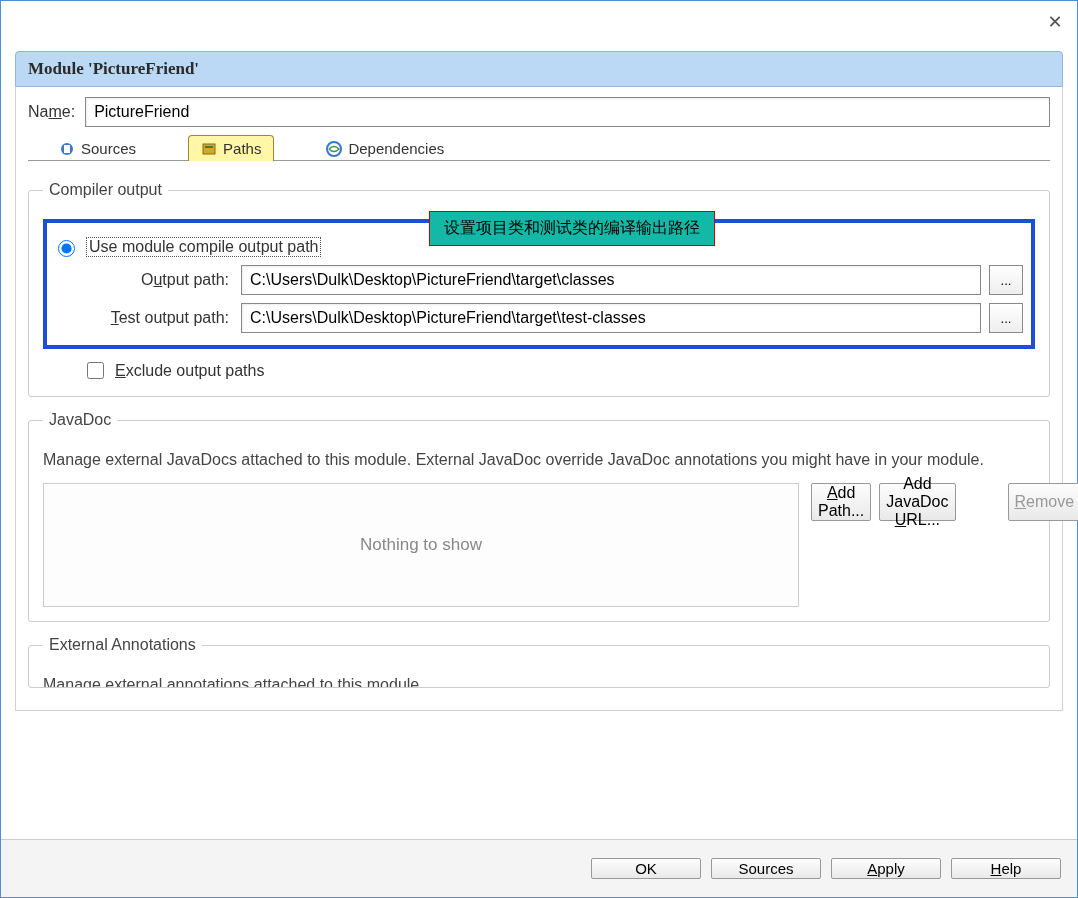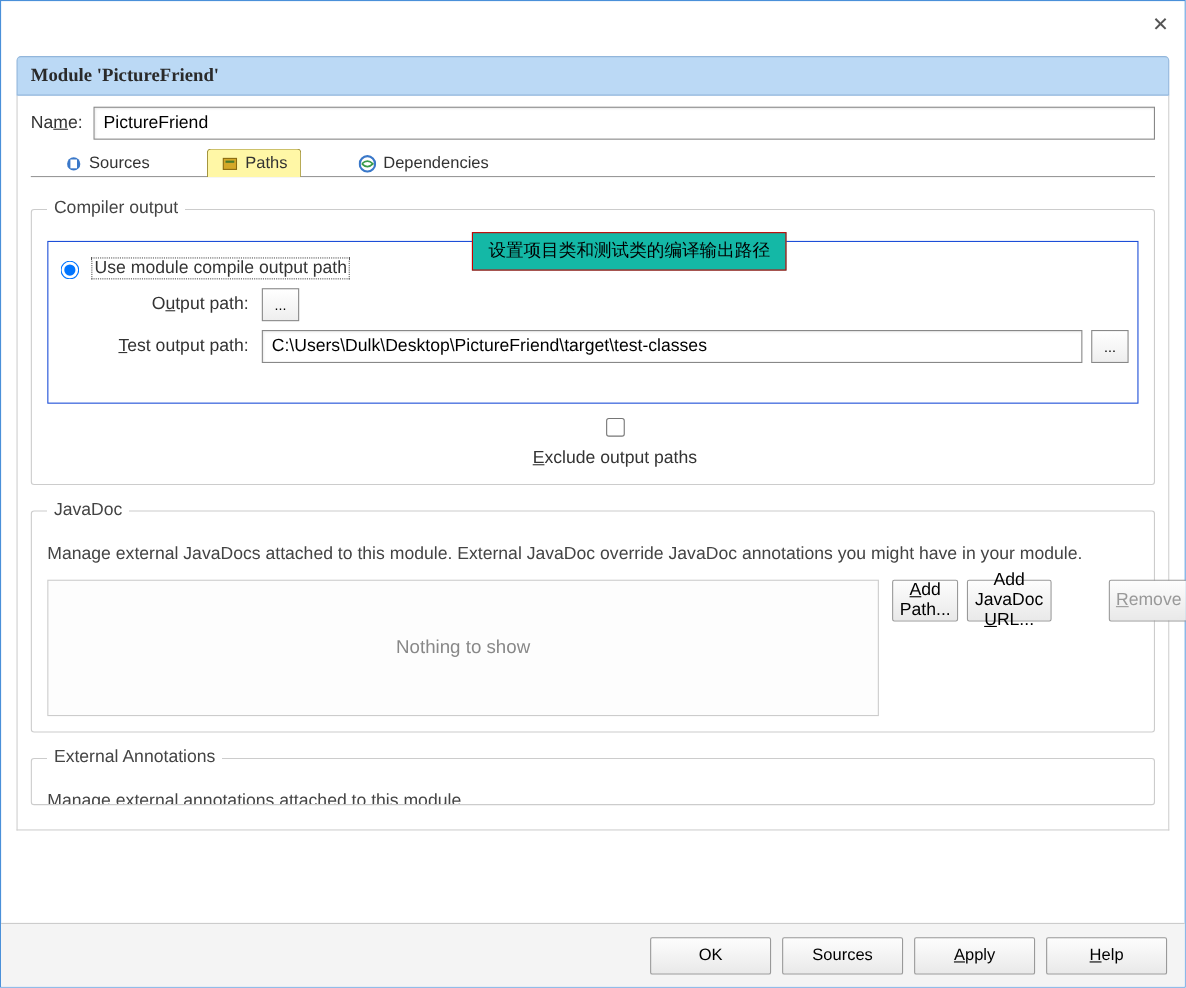--- a/index.html
+++ b/index.html
@@ -127,22 +127,22 @@
     left: 400px;
     top: 12px;
     border: 1px solid #cc0000;
     background: #14b8a6;
     padding: 6px 14px;
     font-size: 16px;
     color: #000;
     font-family: SimSun, serif;
   }
   .red-highlight {
-    border: 1px solid #1d4ed8;
-    padding: 6px 8px 28px 6px;
+    border: 4px solid #1d4ed8;
+    padding: 6px 8px 4px 6px;
     margin: 6px 0 10px 0;
   }
   .path-row {
     display: flex; align-items: center;
     margin: 8px 0;
     gap: 8px;
   }
   .path-label {
     width: 180px;
     text-align: right;
@@ -163,21 +163,20 @@
     border: 1px solid #888;
     background: linear-gradient(#fff,#eee);
     font-size: 13px;
     cursor: pointer;
     display:flex; align-items:center; justify-content:center;
   }
   .checkbox-row {
     display:flex; align-items:center; gap: 8px;
     margin: 8px 0 0 40px;
     font-size: 16px;
-    flex-direction: column;
   }
   .javadoc-desc {
     font-size: 16px; color:#444;
     margin: 6px 0 12px 0;
     line-height: 1.4;
   }
   .javadoc-body {
     display:flex; gap: 12px;
   }
   .javadoc-list {
@@ -209,21 +208,21 @@
   .bottom-bar {
     position: absolute;
     bottom: 0; left:0; right:0;
     height: 58px;
     border-top: 1px solid #ccc;
     background: #f4f4f4;
     display:flex; justify-content:flex-end; align-items:center;
     gap: 10px;
     padding: 0 16px;
   }
-  .bottom-bar .btn { width: 110px; height: 34px; font-size:15px; }
+  .bottom-bar .btn { width: 110px; height: 21px; font-size:15px; }
   .selected-radio-label {
     border: 1px dotted #555;
     padding: 0 2px;
   }
   .ext-anno {
     height: 52px;
     overflow: hidden;
   }
 </style>
 </head>
@@ -285,20 +284,21 @@
 
 
           <div class="red-highlight">
             <div class="radio-row">
               <input type="radio" name="co" checked="" style="">
               <span class="selected-radio-label">Use module compile output path</span>
             </div>
 
             <div class="path-row">
               <div class="path-label">O<span class="underline">u</span>tput path:</div>
+              <input class="path-input" value="C:\Users\Dulk\Desktop\PictureFriend\target\classes" style="">
               <button class="browse-btn">...</button>
             </div>
 
             <div class="path-row">
               <div class="path-label"><span class="underline">T</span>est output path:</div>
               <input class="path-input" value="C:\Users\Dulk\Desktop\PictureFriend\target\test-classes" style="">
               <button class="browse-btn">...</button>
             </div>
           </div>
 

